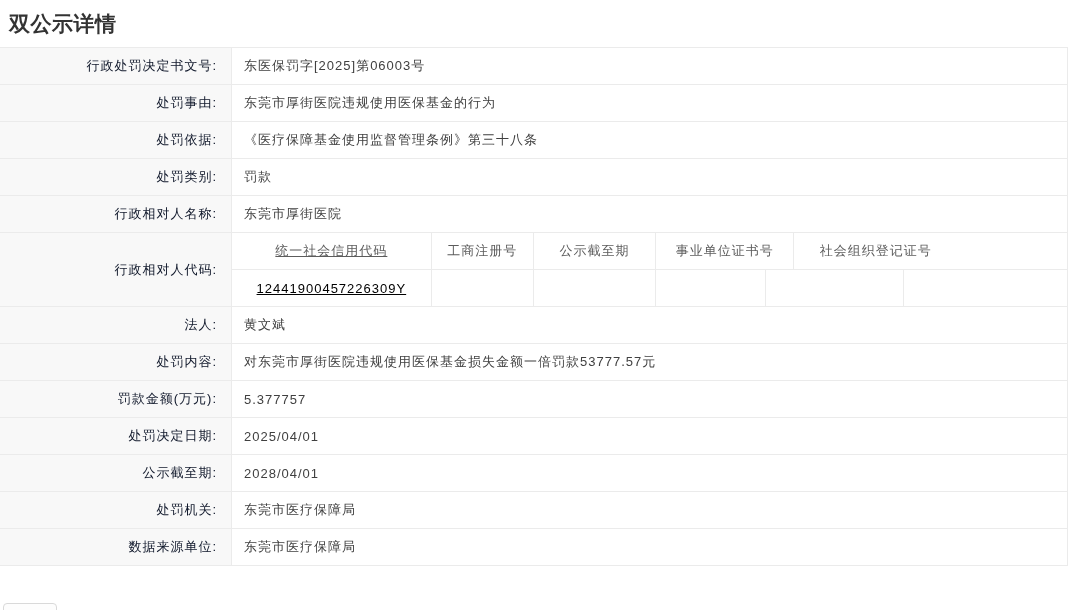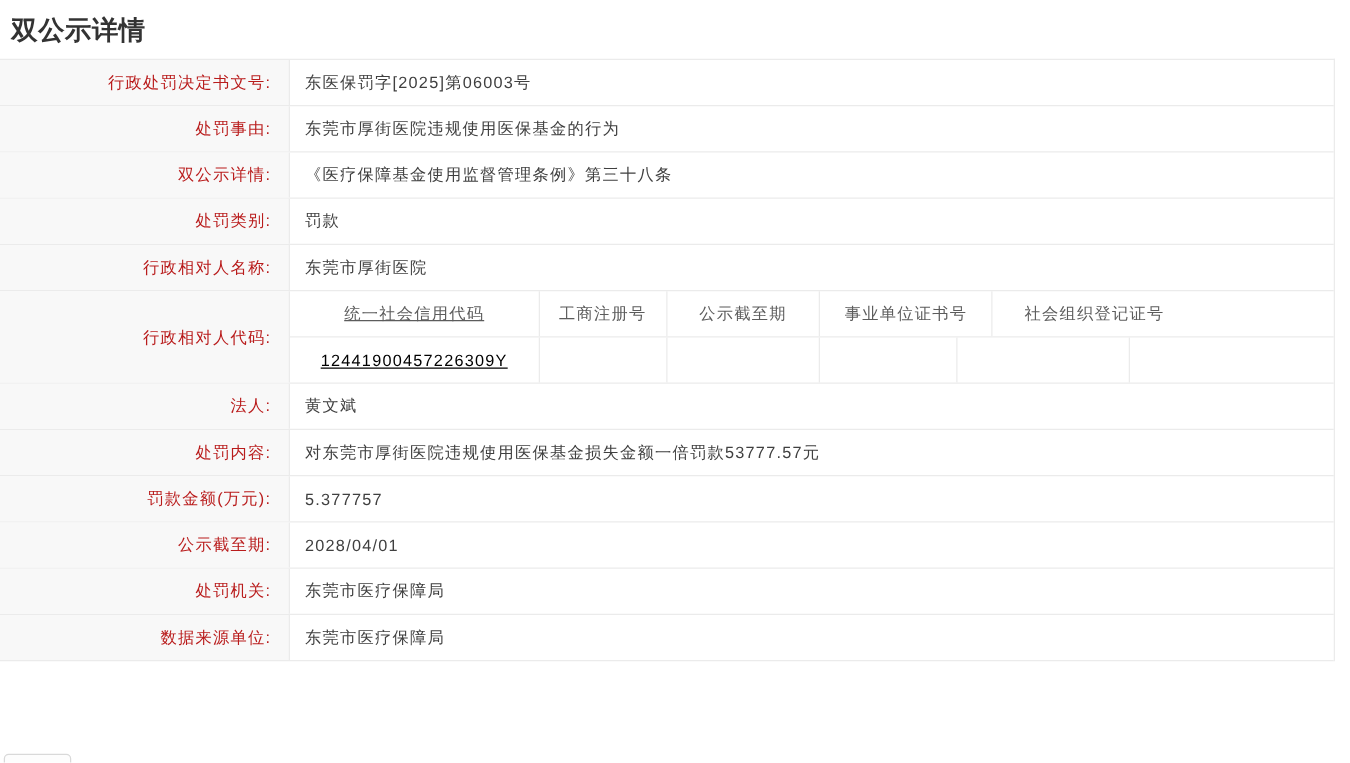--- a/index.html
+++ b/index.html
@@ -28,21 +28,21 @@
     height: 37px;
     border-bottom: 1px solid #ebebeb;
   }
   .row.row-tall { height: 48px; }
   .row.row-code { height: 74px; }
   .cell-label {
     width: 232px;
     flex: 0 0 232px;
     background: #f8f8f8;
     border-right: 1px solid #ebebeb;
-    color: #b91c1c;
+    color: #0f172a;
     display: flex;
     align-items: center;
     justify-content: flex-end;
     padding: 0 14px 0 8px;
     line-height: 20px;
     white-space: pre-line;
     letter-spacing: 1px;
   }
   .cell-value {
     flex: 1;
@@ -101,21 +101,21 @@
     <div class="cell-label">行政处罚决定书文号:</div>
     <div class="cell-value">东医保罚字[2025]第06003号</div>
   </div>
 
   <div class="row">
     <div class="cell-label">处罚事由:</div>
     <div class="cell-value">东莞市厚街医院违规使用医保基金的行为</div>
   </div>
 
   <div class="row">
-    <div class="cell-label">双公示详情:</div>
+    <div class="cell-label">处罚依据:</div>
     <div class="cell-value">《医疗保障基金使用监督管理条例》第三十八条</div>
   </div>
 
   <div class="row">
     <div class="cell-label">处罚类别:</div>
     <div class="cell-value">罚款</div>
   </div>
 
   <div class="row">
     <div class="cell-label">行政相对人名称:</div>
@@ -152,20 +152,24 @@
     <div class="cell-label">处罚内容:</div>
     <div class="cell-value">对东莞市厚街医院违规使用医保基金损失金额一倍罚款53777.57元</div>
   </div>
 
   <div class="row">
     <div class="cell-label">罚款金额(万元):</div>
     <div class="cell-value">5.377757</div>
   </div>
 
 
+  <div class="row">
+    <div class="cell-label">处罚决定日期:</div>
+    <div class="cell-value">2025/04/01</div>
+  </div>
 
   <div class="row">
     <div class="cell-label">公示截至期:</div>
     <div class="cell-value">2028/04/01</div>
   </div>
 
   <div class="row">
     <div class="cell-label">处罚机关:</div>
     <div class="cell-value">东莞市医疗保障局</div>
   </div>

